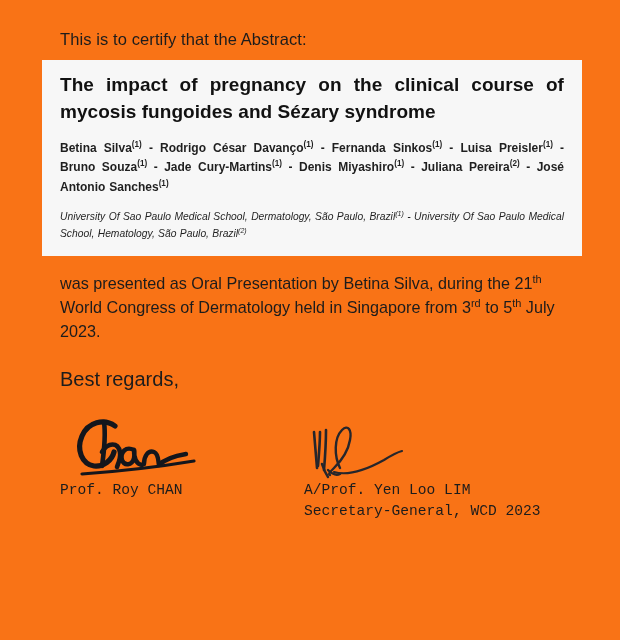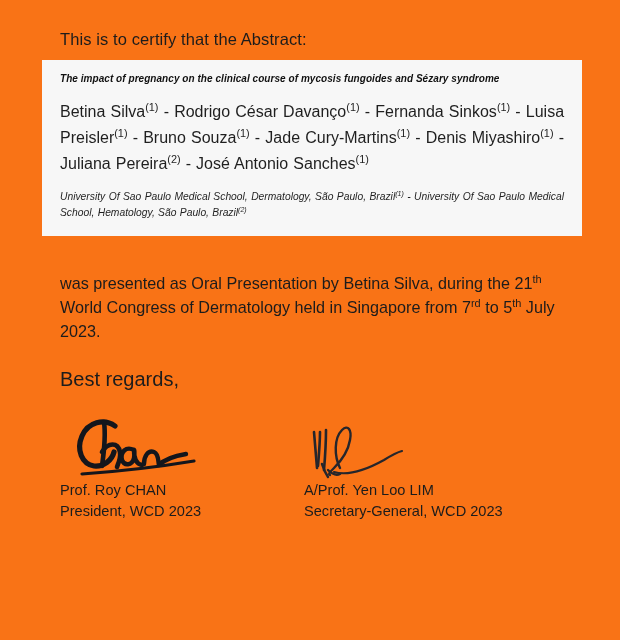--- a/index.html
+++ b/index.html
@@ -41,39 +41,39 @@
     position: absolute;
     left: 42px;
     top: 60px;
     width: 540px;
     padding: 12px 18px 14px 18px;
     box-sizing: border-box;
     background: #f7f7f7;
   }
 
   .abstract-title {
-    font-size: 10px;
+    font-size: 19px;
     font-weight: bold;
     line-height: 1.42;
     text-align: justify;
     text-align-last: left;
     color: #111111;
     margin: 0 0 13px 0;
     letter-spacing: 0.05px;
-    font-style: italic;
   }
 
   .author-list {
-    font-size: 16px;
+    font-size: 12px;
     line-height: 1.62;
     text-align: justify;
     text-align-last: left;
     color: #1f1f1f;
     margin: 0 0 12px 0;
     word-spacing: 0.6px;
+    font-weight: bold;
   }
 
   .affiliation-list {
     font-size: 10.3px;
     font-style: italic;
     line-height: 1.6;
     text-align: justify;
     text-align-last: left;
     color: #1f1f1f;
     margin: 0;
@@ -113,20 +113,21 @@
     left: 60px;
     top: 412px;
     width: 520px;
     height: 120px;
   }
 
   .sig-col {
     position: absolute;
     top: 0;
     width: 240px;
+    font-family: Liberation Mono, monospace;
   }
   .sig-col.left  { left: 0px; }
   .sig-col.right { left: 244px; }
 
   .sig-mark {
     height: 68px;
     position: relative;
   }
   .sig-mark svg { display: block; }
 
@@ -154,21 +155,21 @@
 
     <div class="abstract-title">The impact of pregnancy on the clinical course of mycosis fungoides and Sézary syndrome</div>
 
     <div class="author-list"><span>Betina Silva</span><sup>(1)</sup><span> - </span><span>Rodrigo César Davanço</span><sup>(1)</sup><span> - </span><span>Fernanda Sinkos</span><sup>(1)</sup><span> - </span><span>Luisa Preisler</span><sup>(1)</sup><span> - </span><span>Bruno Souza</span><sup>(1)</sup><span> - </span><span>Jade Cury-Martins</span><sup>(1)</sup><span> - </span><span>Denis Miyashiro</span><sup>(1)</sup><span> - </span><span>Juliana Pereira</span><sup>(2)</sup><span> - </span><span>José Antonio Sanches</span><sup>(1)</sup></div>
 
     <div class="affiliation-list"><span>University Of Sao Paulo Medical School, Dermatology, São Paulo, Brazil</span><sup>(1)</sup><span> - </span><span>University Of Sao Paulo Medical School, Hematology, São Paulo, Brazil</span><sup>(2)</sup></div>
 
   </div>
 
   <div class="body-paragraph">
-    <span>was presented as Oral Presentation by Betina Silva, during the 21</span><sup>th</sup><span> World Congress of Dermatology held in Singapore from 7</span><sup>rd</sup><span> to 5</span><sup>th</sup><span> July 2023.</span>
+    <span>was presented as Oral Presentation by Betina Silva, during the 21</span><sup>th</sup><span> World Congress of Dermatology held in Singapore from 3</span><sup>rd</sup><span> to 5</span><sup>th</sup><span> July 2023.</span>
   </div>
 
   <div class="best-regards">Best regards,</div>
 
   <div class="signature-area">
 
     <div class="sig-col left">
       <div class="sig-mark">
         <svg width="170" height="68" viewBox="0 0 170 68" xmlns="http://www.w3.org/2000/svg">
           <g fill="none" stroke="#14161c" stroke-linecap="round" stroke-linejoin="round">
@@ -181,21 +182,20 @@
 
             <path d="M74 38 C 66 34, 60 40, 62 48 C 64 54, 72 54, 74 46 C 75 40, 74 37, 74 38 C 74 46, 76 52, 82 53" stroke-width="4.4"></path>
 
             <path d="M84 52 C 84 44, 88 38, 94 40 C 99 42, 98 50, 99 53 C 104 48, 114 44, 126 42" stroke-width="4.4"></path>
 
             <path d="M22 62 C 50 60, 92 56, 134 49" stroke-width="3.2"></path>
           </g>
         </svg>
       </div>
       <div class="sig-name">Prof. Roy CHAN</div>
-      <div class="sig-role">President, WCD 2023</div>
     </div>
 
     <div class="sig-col right">
       <div class="sig-mark">
         <svg width="170" height="68" viewBox="0 0 170 68" xmlns="http://www.w3.org/2000/svg">
           <g fill="none" stroke="#25262c" stroke-linecap="round" stroke-linejoin="round">
 
             <path d="M10 20 C 11 32, 12 44, 13 56" stroke-width="2.6"></path>
             <path d="M16 20 C 16 30, 15 42, 14 54" stroke-width="2.6"></path>
 

